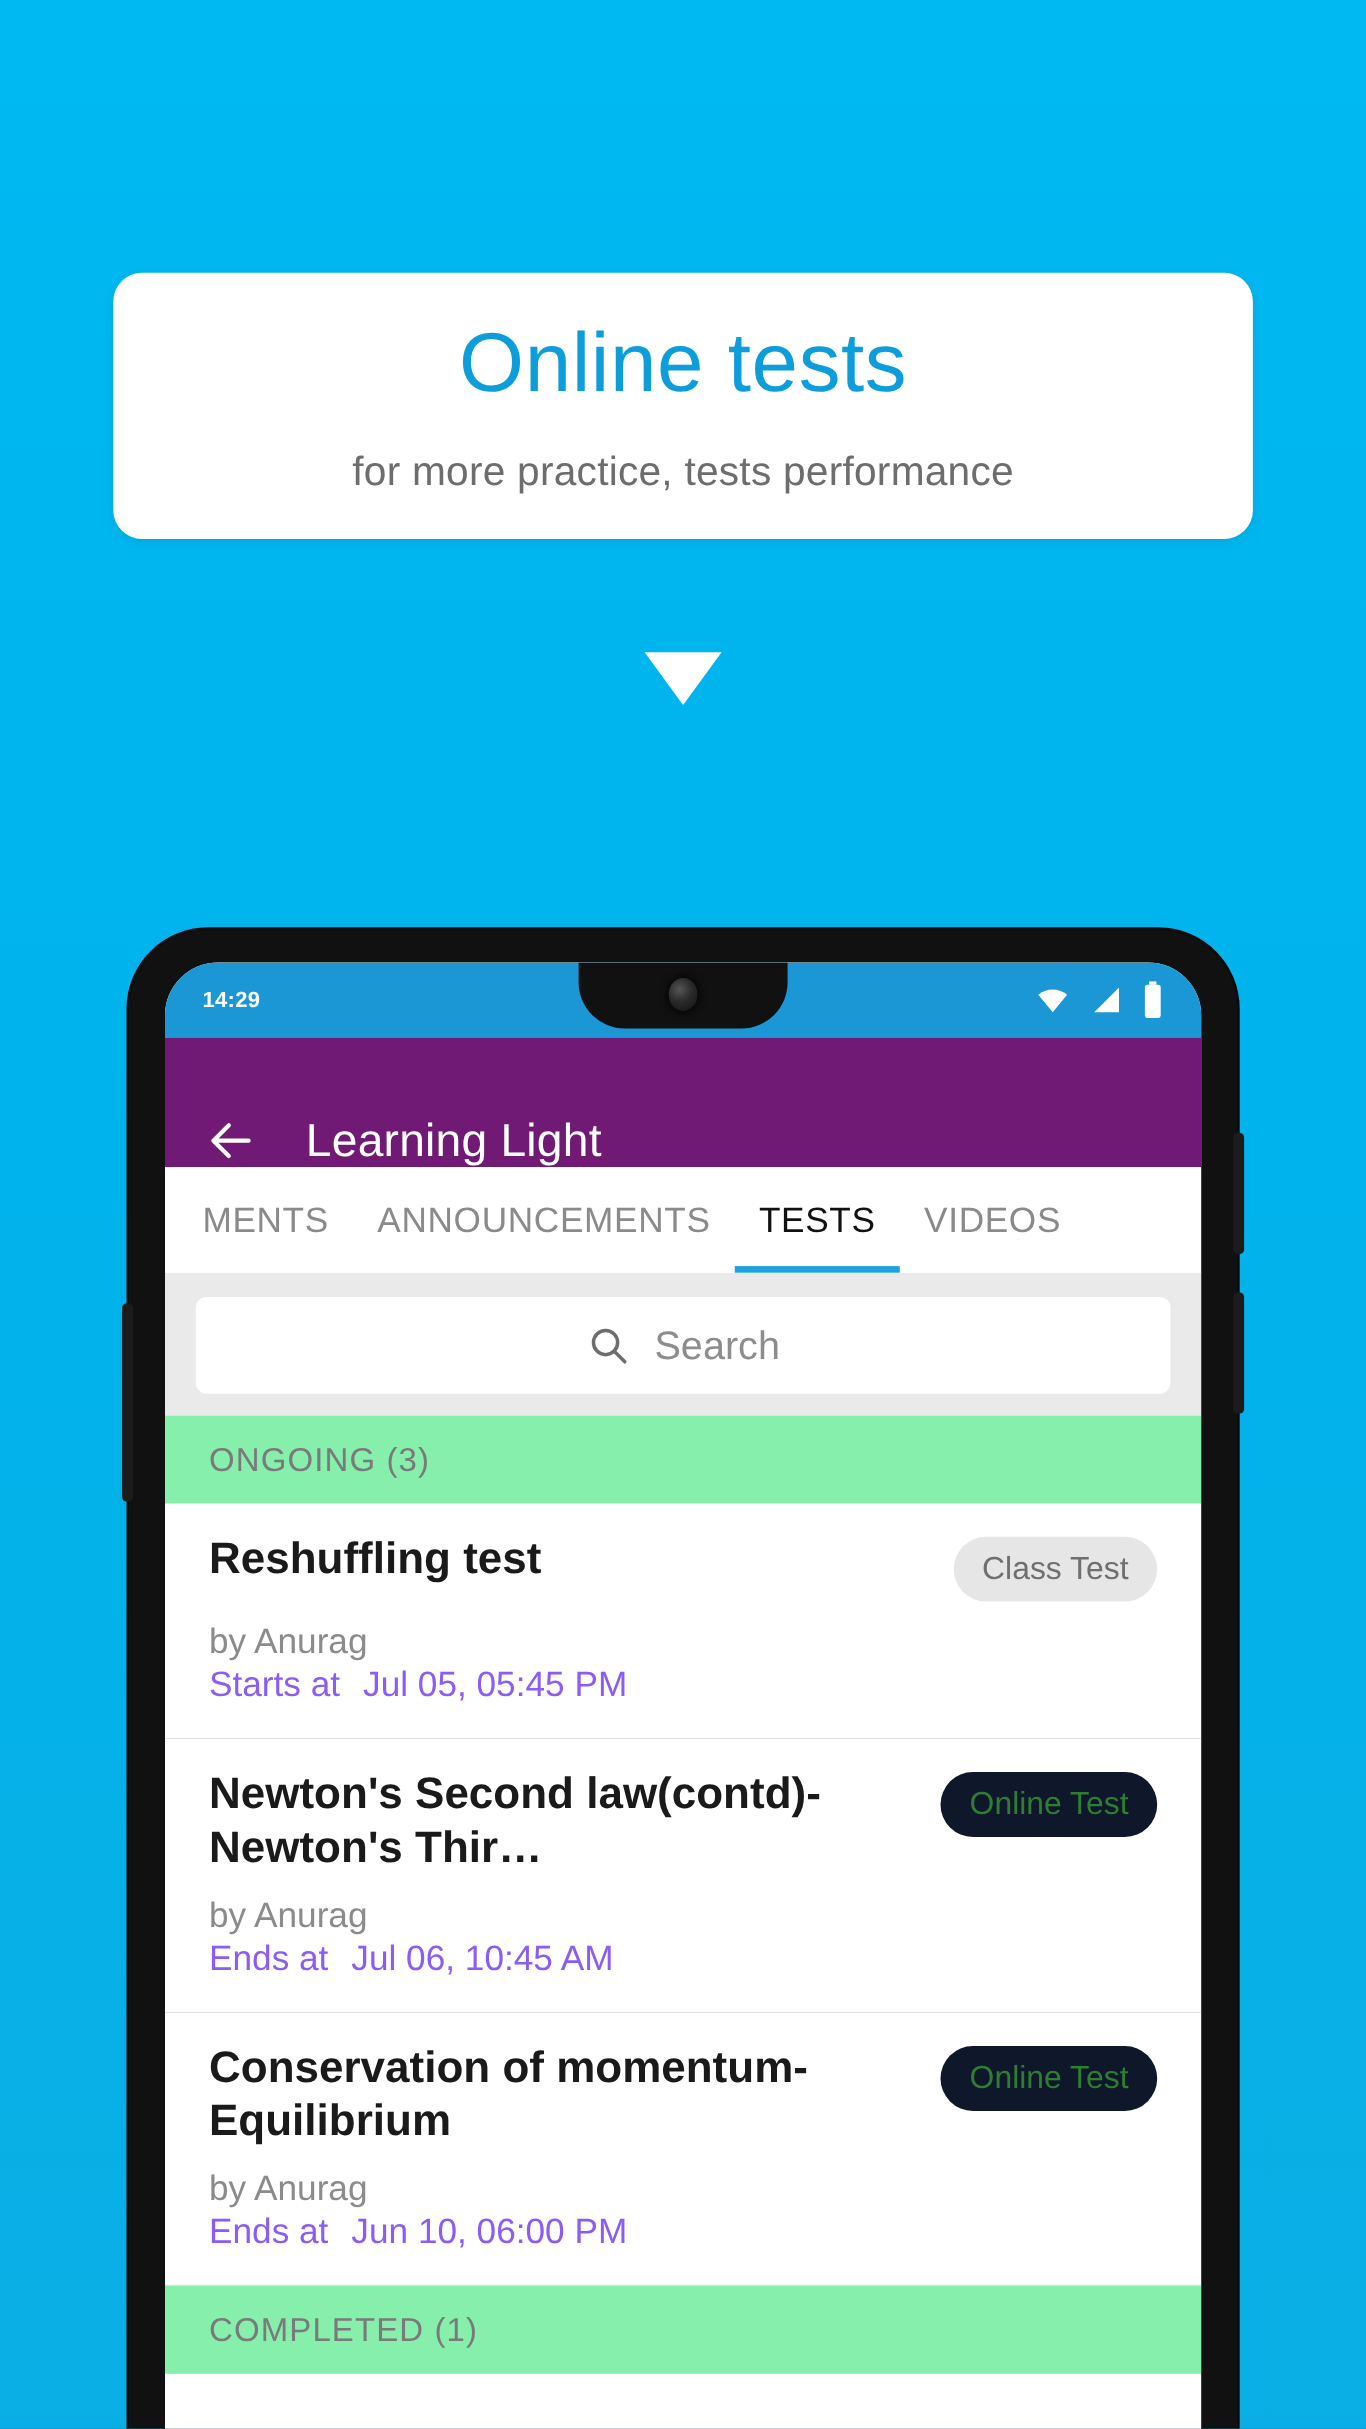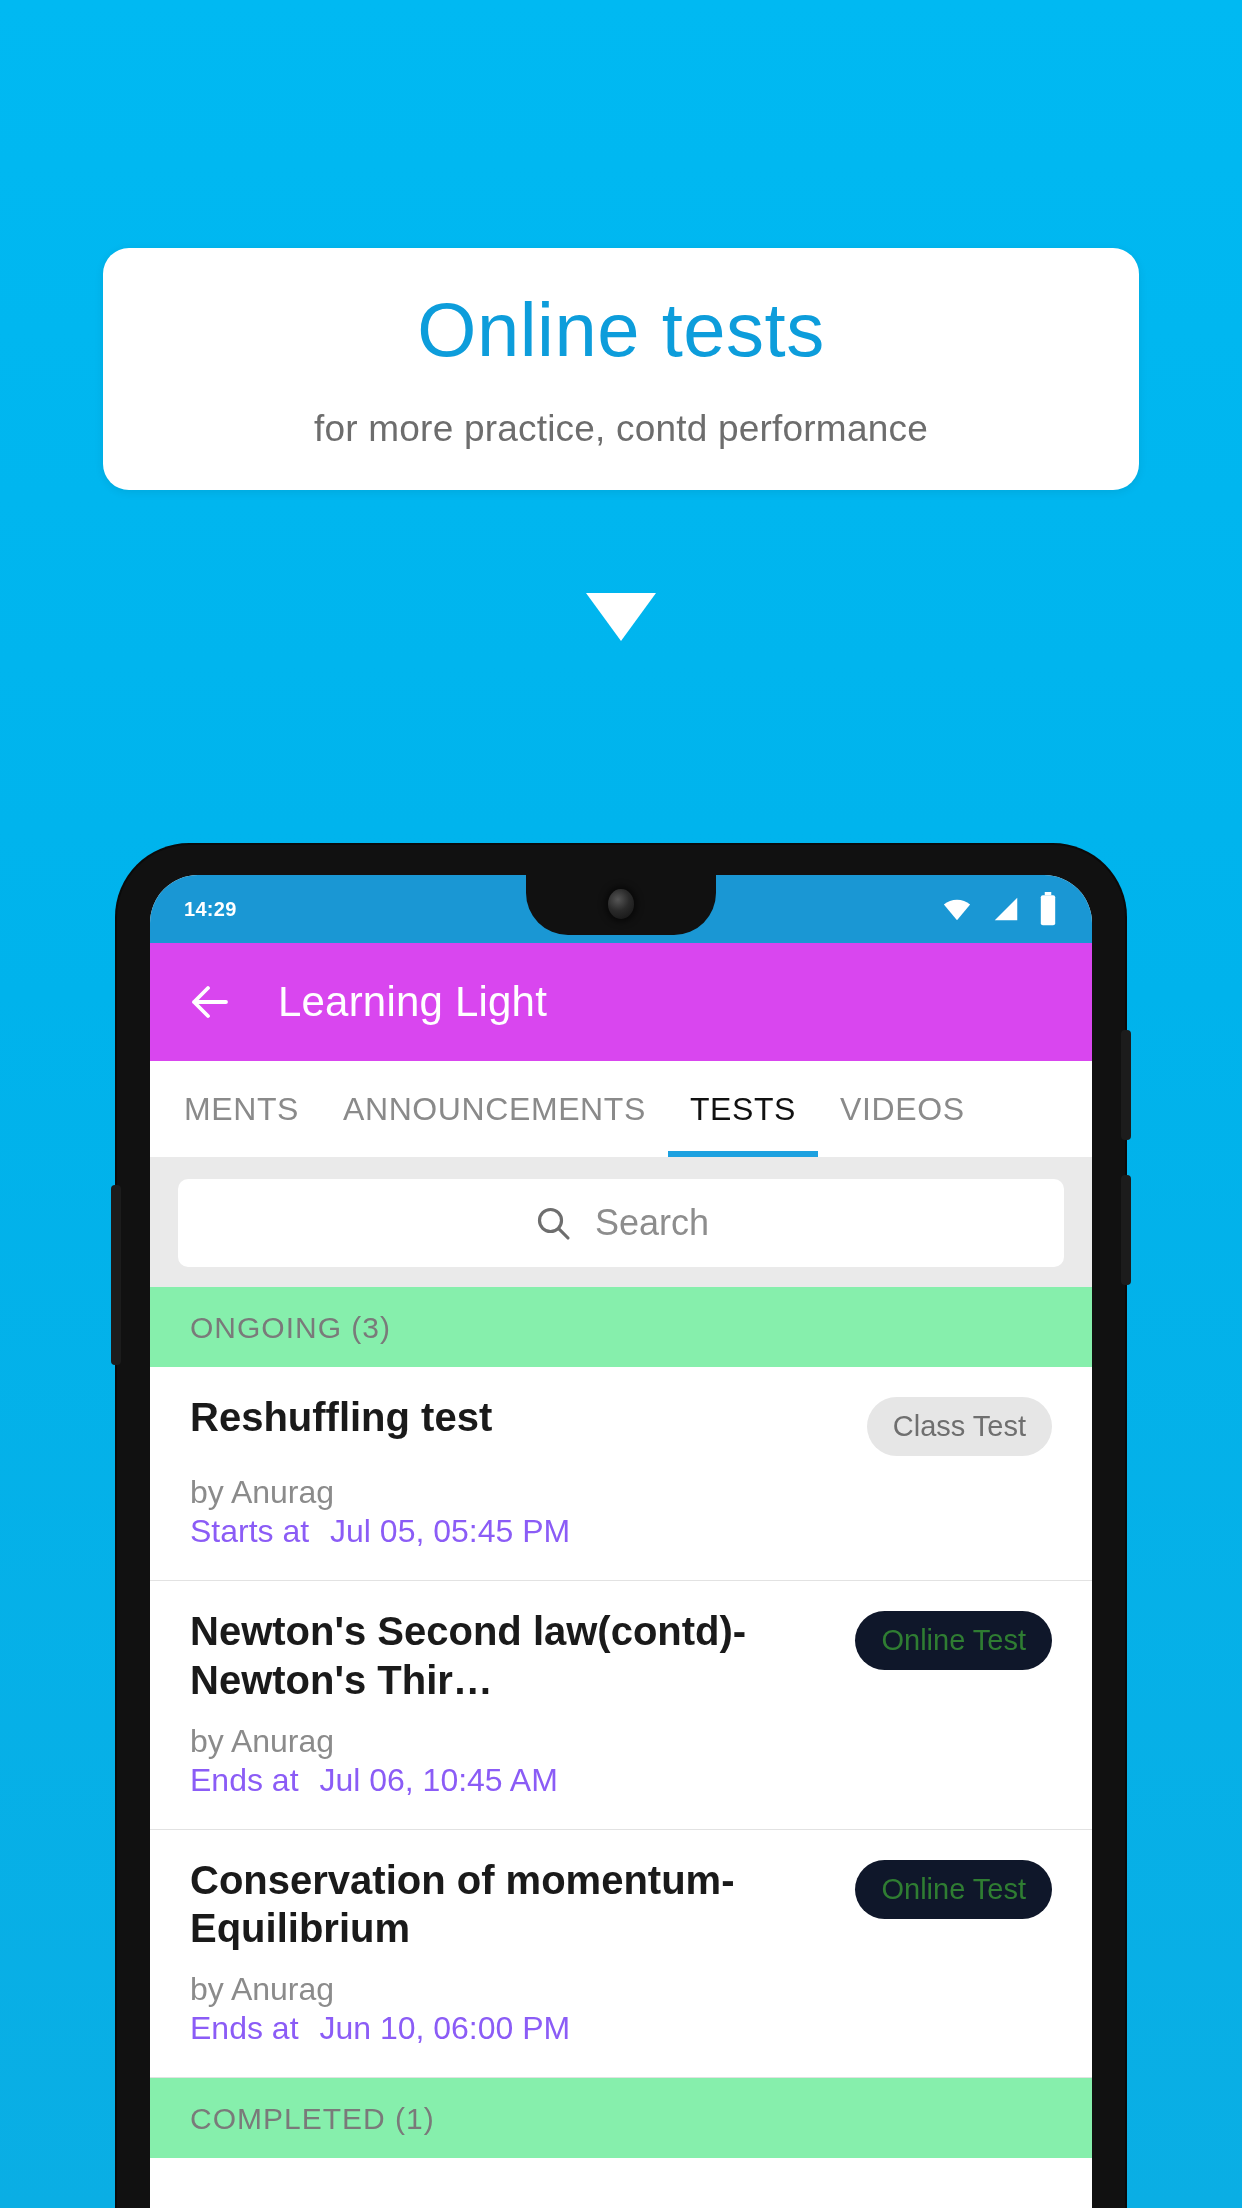--- a/index.html
+++ b/index.html
@@ -102,22 +102,22 @@
     transform:translateX(-50%);
     width:26px;height:30px;
     border-radius:50%;
     background:radial-gradient(circle at 38% 35%,#555 0%,#2a2a2a 45%,#111 100%);
     box-shadow:0 0 6px 3px rgba(0,0,0,.55);
   }
 
   
   #app-bar{
     height:118px;
-    background:#d946ef;
-    display:flex; align-items:center;
+    background:#701a75;
+    display:flex; align-items:flex-end;
     padding:0 36px;
   }
   #back-icon{ width:48px;height:48px;flex:none; }
   #app-title{
     color:#ffffff;
     font-size:42px;
     font-weight:400;
     margin-left:44px;
     letter-spacing:.2px;
   }
@@ -217,21 +217,21 @@
   }
   .item-when .when-label{ margin-right:12px; }
 </style>
 </head>
 <body>
 
 <div id="promo-bg"></div>
 
 <div id="callout">
   <div id="callout-title">Online tests</div>
-  <div id="callout-sub">for more practice, contd performance</div>
+  <div id="callout-sub">for more practice, tests performance</div>
 </div>
 <div id="callout-tail"></div>
 
 <div id="phone">
   <div class="side-btn" id="btn-vol-up"></div>
   <div class="side-btn" id="btn-vol-dn"></div>
   <div class="side-btn" id="btn-power"></div>
 
   <div id="phone-screen">
 

